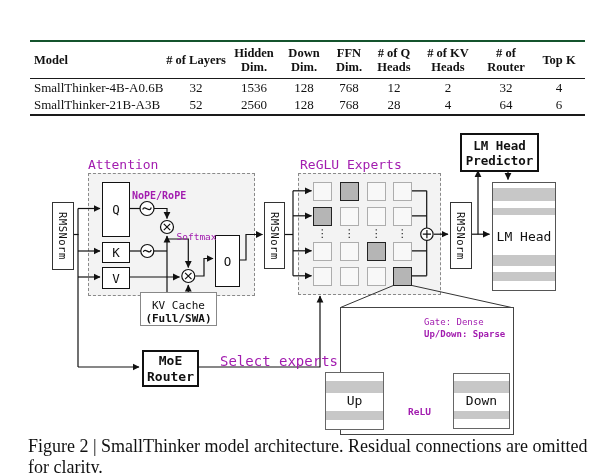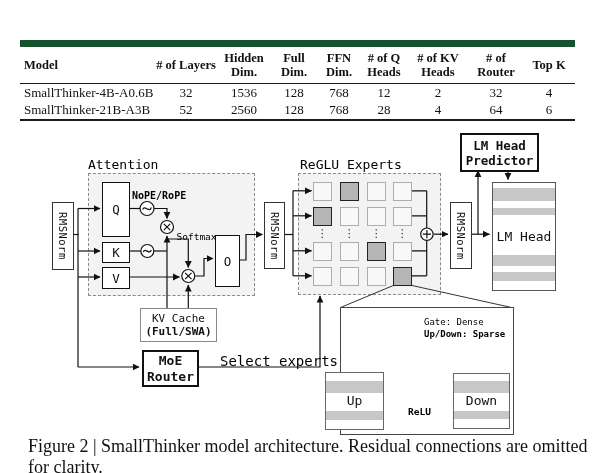--- a/index.html
+++ b/index.html
@@ -1,37 +1,37 @@
 <!DOCTYPE html>
 <html><head>
 <meta charset="utf-8">
 <style>
   html,body{margin:0;padding:0;background:#e9e9e9;}
   .canvas{position:relative;width:600px;height:473px;background:#ffffff;overflow:hidden;
           font-family:"Liberation Serif", serif;color:#111;}
   
   .tbl-title{position:absolute;left:25px;top:13px;font-size:13.5px;}
-  table.arch{position:absolute;left:20px;top:40px;width:555px;border-collapse:collapse;
-             border-top:7px solid #14532d;border-bottom:2px solid #1a1a1a;table-layout:fixed;}
+  table.arch{position:absolute;left:30px;top:40px;width:555px;border-collapse:collapse;
+             border-top:2px solid #14532d;border-bottom:2px solid #1a1a1a;table-layout:fixed;}
   table.arch th{font-size:12.5px;font-weight:bold;text-align:center;vertical-align:middle;
                 line-height:1.12;padding:4px 1px;border-bottom:1.2px solid #1a1a1a;}
   table.arch th.first, table.arch td.first{text-align:left;padding-left:4px;}
   table.arch td{font-size:13px;text-align:center;padding:1.5px 0;line-height:1.1;}
   
   .fig{position:absolute;left:0;top:0;width:600px;height:473px;}
   .fig svg{position:absolute;left:0;top:0;z-index:2;}
   .panel{position:absolute;background:#f3f3f3;border:1.3px dashed #8a8a8a;z-index:1;}
   .box{position:absolute;background:#fff;border:1.5px solid #111;display:flex;flex-direction:column;
        align-items:center;justify-content:center;z-index:3;
        font-family:"DejaVu Sans Mono", monospace;font-size:12.5px;line-height:1.2;}
   .rms{border:1.3px solid #333;font-size:10.5px;}
   .vtext{writing-mode:vertical-rl;letter-spacing:0.5px;}
   .thin{border:1.2px solid #888;font-size:11px;}
   .bold2{border:2px solid #111;font-weight:bold;}
-  .lbl{position:absolute;font-family:"DejaVu Sans Mono", monospace;color:#000000;z-index:3;white-space:nowrap;}
+  .lbl{position:absolute;font-family:"DejaVu Sans Mono", monospace;color:#a21caf;z-index:3;white-space:nowrap;}
   .ec{position:absolute;width:18.5px;height:18.5px;background:#f8f8f8;border:1.2px solid #adadad;
       box-sizing:border-box;z-index:3;}
   .ec.sel{background:#b5b5b5;border:1.8px solid #222;}
   .dots{position:absolute;width:18.5px;text-align:center;font-family:"DejaVu Sans Mono",monospace;
         font-size:11px;z-index:3;color:#222;}
   .stripe{position:absolute;left:0;right:0;background:#c7c7c7;z-index:0;}
   .box .t{position:relative;z-index:1;}
   .caption{position:absolute;left:20px;top:436px;font-size:18px;margin-left:8px;}
 </style>
 </head>
@@ -49,21 +49,21 @@
         <col style="width:46px">
         <col style="width:62px">
         <col style="width:54px">
         <col style="width:52px">
     </colgroup>
     <thead>
       <tr>
         <th class="first">Model</th>
         <th># of Layers</th>
         <th>Hidden Dim.</th>
-        <th>Full Dim.</th>
+        <th>Down Dim.</th>
         <th>FFN Dim.</th>
         <th># of Q Heads</th>
         <th># of KV Heads</th>
         <th># of Router</th>
         <th>Top K</th>
       </tr>
     </thead>
     <tbody>
       <tr>
         <td class="first">SmallThinker-4B-A0.6B</td>
@@ -185,21 +185,21 @@
     <div class="box" style="left:215px;top:235px;width:23px;height:50px;">
       <span>O</span>
       </div>
     <div class="lbl" style="left:132px;top:190px;font-size:10px;font-weight:bold;">NoPE/RoPE</div>
     <div class="lbl" style="left:176.5px;top:231px;font-size:9.5px;text-align:right;">Softmax</div>
 
     <div class="box rms" style="left:264px;top:202px;width:19px;height:65px;">
       <span class="vtext">RMSNorm</span>
       </div>
 
-    <div class="box thin" style="left:140px;top:308px;width:75px;height:32px;">
+    <div class="box thin" style="left:140px;top:292px;width:75px;height:32px;justify-content:flex-end;">
       <span>KV Cache</span>
       <span style="font-weight:bold;">(Full/SWA)</span>
       </div>
     <div class="box bold2" style="left:142px;top:350px;width:53px;height:33px;font-size:13px;">
       <span>MoE</span>
       <span>Router</span>
       </div>
     <div class="lbl" style="left:220px;top:353px;font-size:14px;">Select experts</div>
 
     <div class="lbl" style="left:300px;top:157px;font-size:13px;">ReGLU Experts</div>

